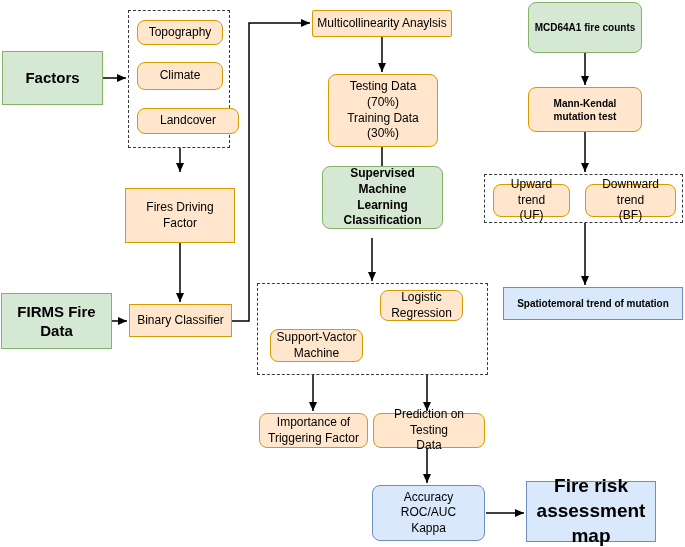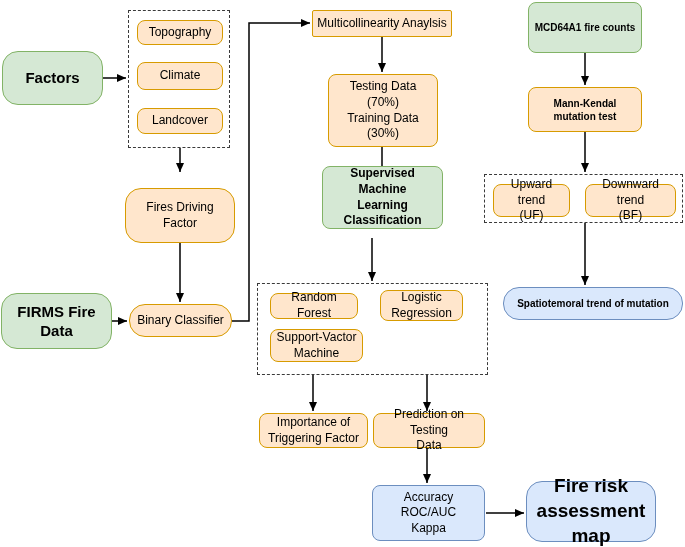--- a/index.html
+++ b/index.html
@@ -21,21 +21,20 @@
   svg.wires{position:absolute;left:0;top:0;z-index:1;}
   .node{
     position:absolute;
     display:flex;align-items:center;justify-content:center;
     text-align:center;
     font-size:12px;line-height:1.3;
     white-space:pre-line;
     box-sizing:border-box;
     z-index:2;
     padding:1px 3px;
-    border-radius:16px;
   }
   .orange{background:var(--orange-fill);border:1.5px solid var(--orange-border);}
   .green{background:var(--green-fill);border:1.5px solid var(--green-border);}
   .blue{background:var(--blue-fill);border:1.5px solid var(--blue-border);}
   .r8{border-radius:8px;}
   .r12{border-radius:8px;}
   .r3{border-radius:2px;}
   .bold{font-weight:bold;}
   .fs13{font-size:10px;}
   .fs14{font-size:19px;}
@@ -72,21 +71,21 @@
       <path d="M585,53 L585,85" marker-end="url(#ah)"></path>
       <path d="M585,132 L585,172" marker-end="url(#ah)"></path>
       <path d="M585,223 L585,285" marker-end="url(#ah)"></path>
     </g>
   </svg>
 
   <div class="node green bold fs15" style="left:2px;top:51px;width:101px;height:54px">Factors</div>
 
   <div class="node orange r8" style="left:137px;top:20px;width:86px;height:25px">Topography</div>
   <div class="node orange r8" style="left:137px;top:62px;width:86px;height:28px">Climate</div>
-  <div class="node orange r8" style="left:137px;top:108px;width:86px;height:26px">Landcover</div>
+  <div class="node orange r8" style="left:137px;top:108px;width:102px;height:26px">Landcover</div>
 
   <div class="node orange r3" style="left:312px;top:10px;width:140px;height:27px">Multicollinearity Anaylsis</div>
   <div class="node orange r12" style="left:328px;top:74px;width:110px;height:73px">Testing Data (70%)
 Training Data (30%)</div>
   <div class="node green r8 bold" style="left:322px;top:166px;width:121px;height:63px">Supervised Machine
 Learning
 Classification</div>
 
   <div class="node green r8 bold fs13" style="left:528px;top:2px;width:114px;height:51px">MCD64A1 fire counts</div>
   <div class="node orange r8 bold fs13" style="left:528px;top:87px;width:114px;height:45px">Mann-Kendal
@@ -94,21 +93,20 @@
   <div class="node orange r8" style="left:493px;top:184px;width:77px;height:33px">Upward trend
 (UF)</div>
   <div class="node orange r8" style="left:585px;top:184px;width:91px;height:33px">Downward trend
 (BF)</div>
   <div class="node blue bold fs13" style="left:503px;top:287px;width:180px;height:33px">Spatiotemoral trend of mutation</div>
 
   <div class="node orange" style="left:125px;top:188px;width:110px;height:55px">Fires Driving Factor</div>
   <div class="node green bold fs15" style="left:1px;top:293px;width:111px;height:56px">FIRMS Fire Data</div>
   <div class="node orange" style="left:129px;top:304px;width:103px;height:33px">Binary Classifier</div>
 
-  <div class="node orange r8" style="left:270px;top:293px;width:88px;height:26px">Random Forest</div>
   <div class="node orange r8" style="left:380px;top:290px;width:83px;height:31px">Logistic
 Regression</div>
   <div class="node orange r8" style="left:270px;top:329px;width:93px;height:33px">Support-Vactor
 Machine</div>
 
   <div class="node orange r8" style="left:259px;top:413px;width:109px;height:35px">Importance of
 Triggering Factor</div>
   <div class="node orange r8" style="left:373px;top:413px;width:112px;height:35px">Prediction on Testing
 Data</div>
 

